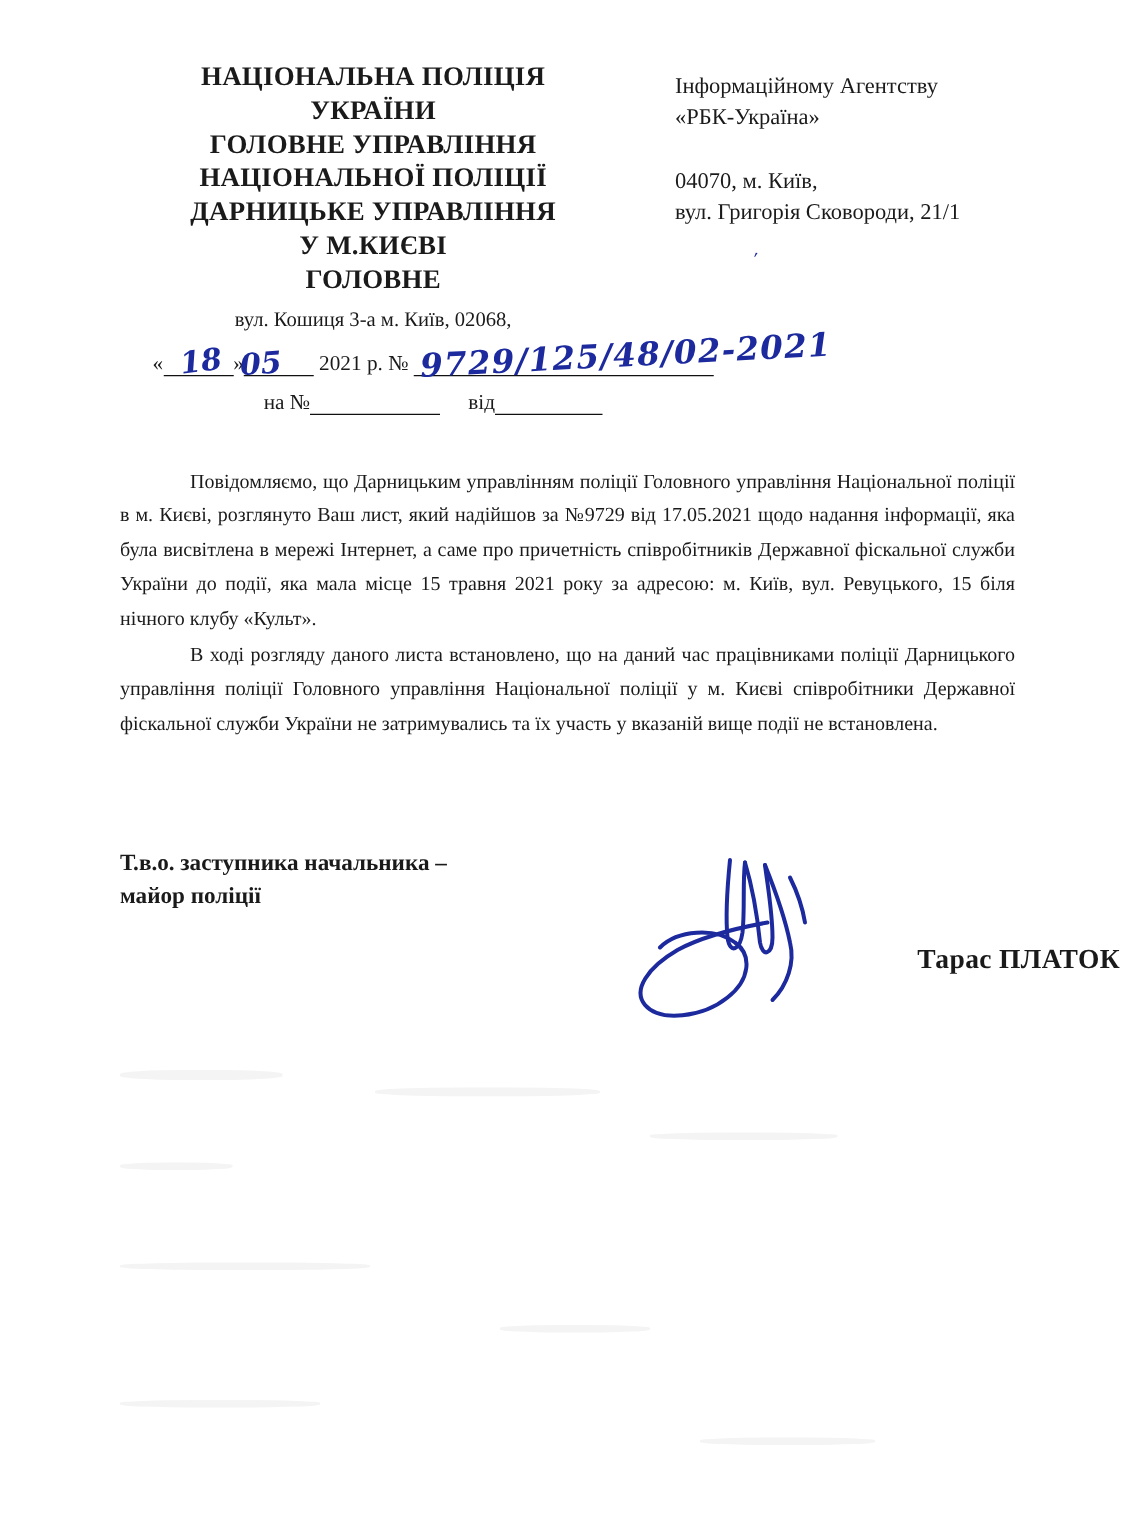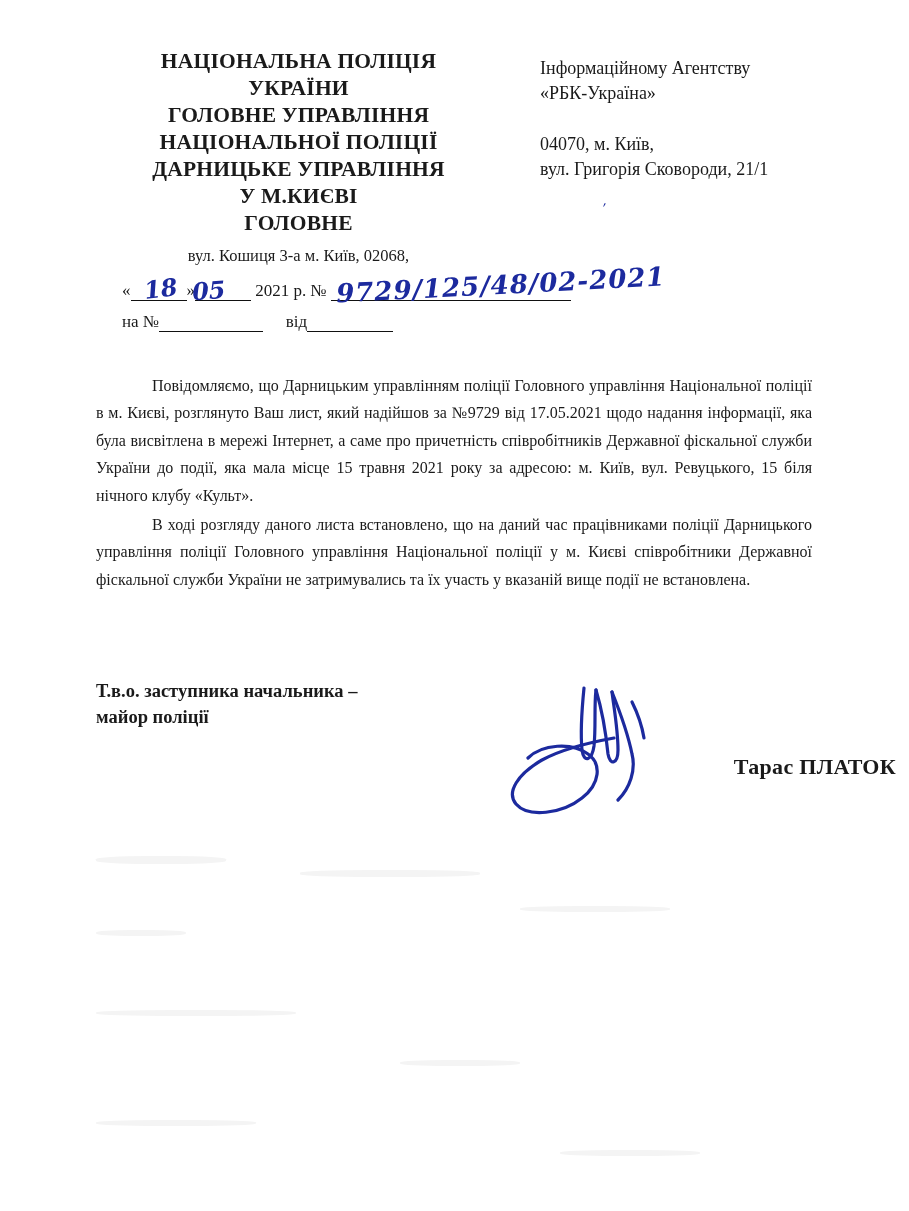--- a/index.html
+++ b/index.html
@@ -61,20 +61,21 @@
   .datefields .row1 {
     position: relative;
     height: 30px;
     white-space: nowrap;
   }
   .datefields .row2 {
     position: relative;
     height: 26px;
     white-space: nowrap;
     margin-top: 2px;
+    text-align: right;
   }
   .blank-ink {
     display: inline-block;
     border-bottom: 1.2px solid #111;
     min-width: 56px;
     text-align: center;
     vertical-align: bottom;
   }
   .blank-line {
     display: inline-block;

